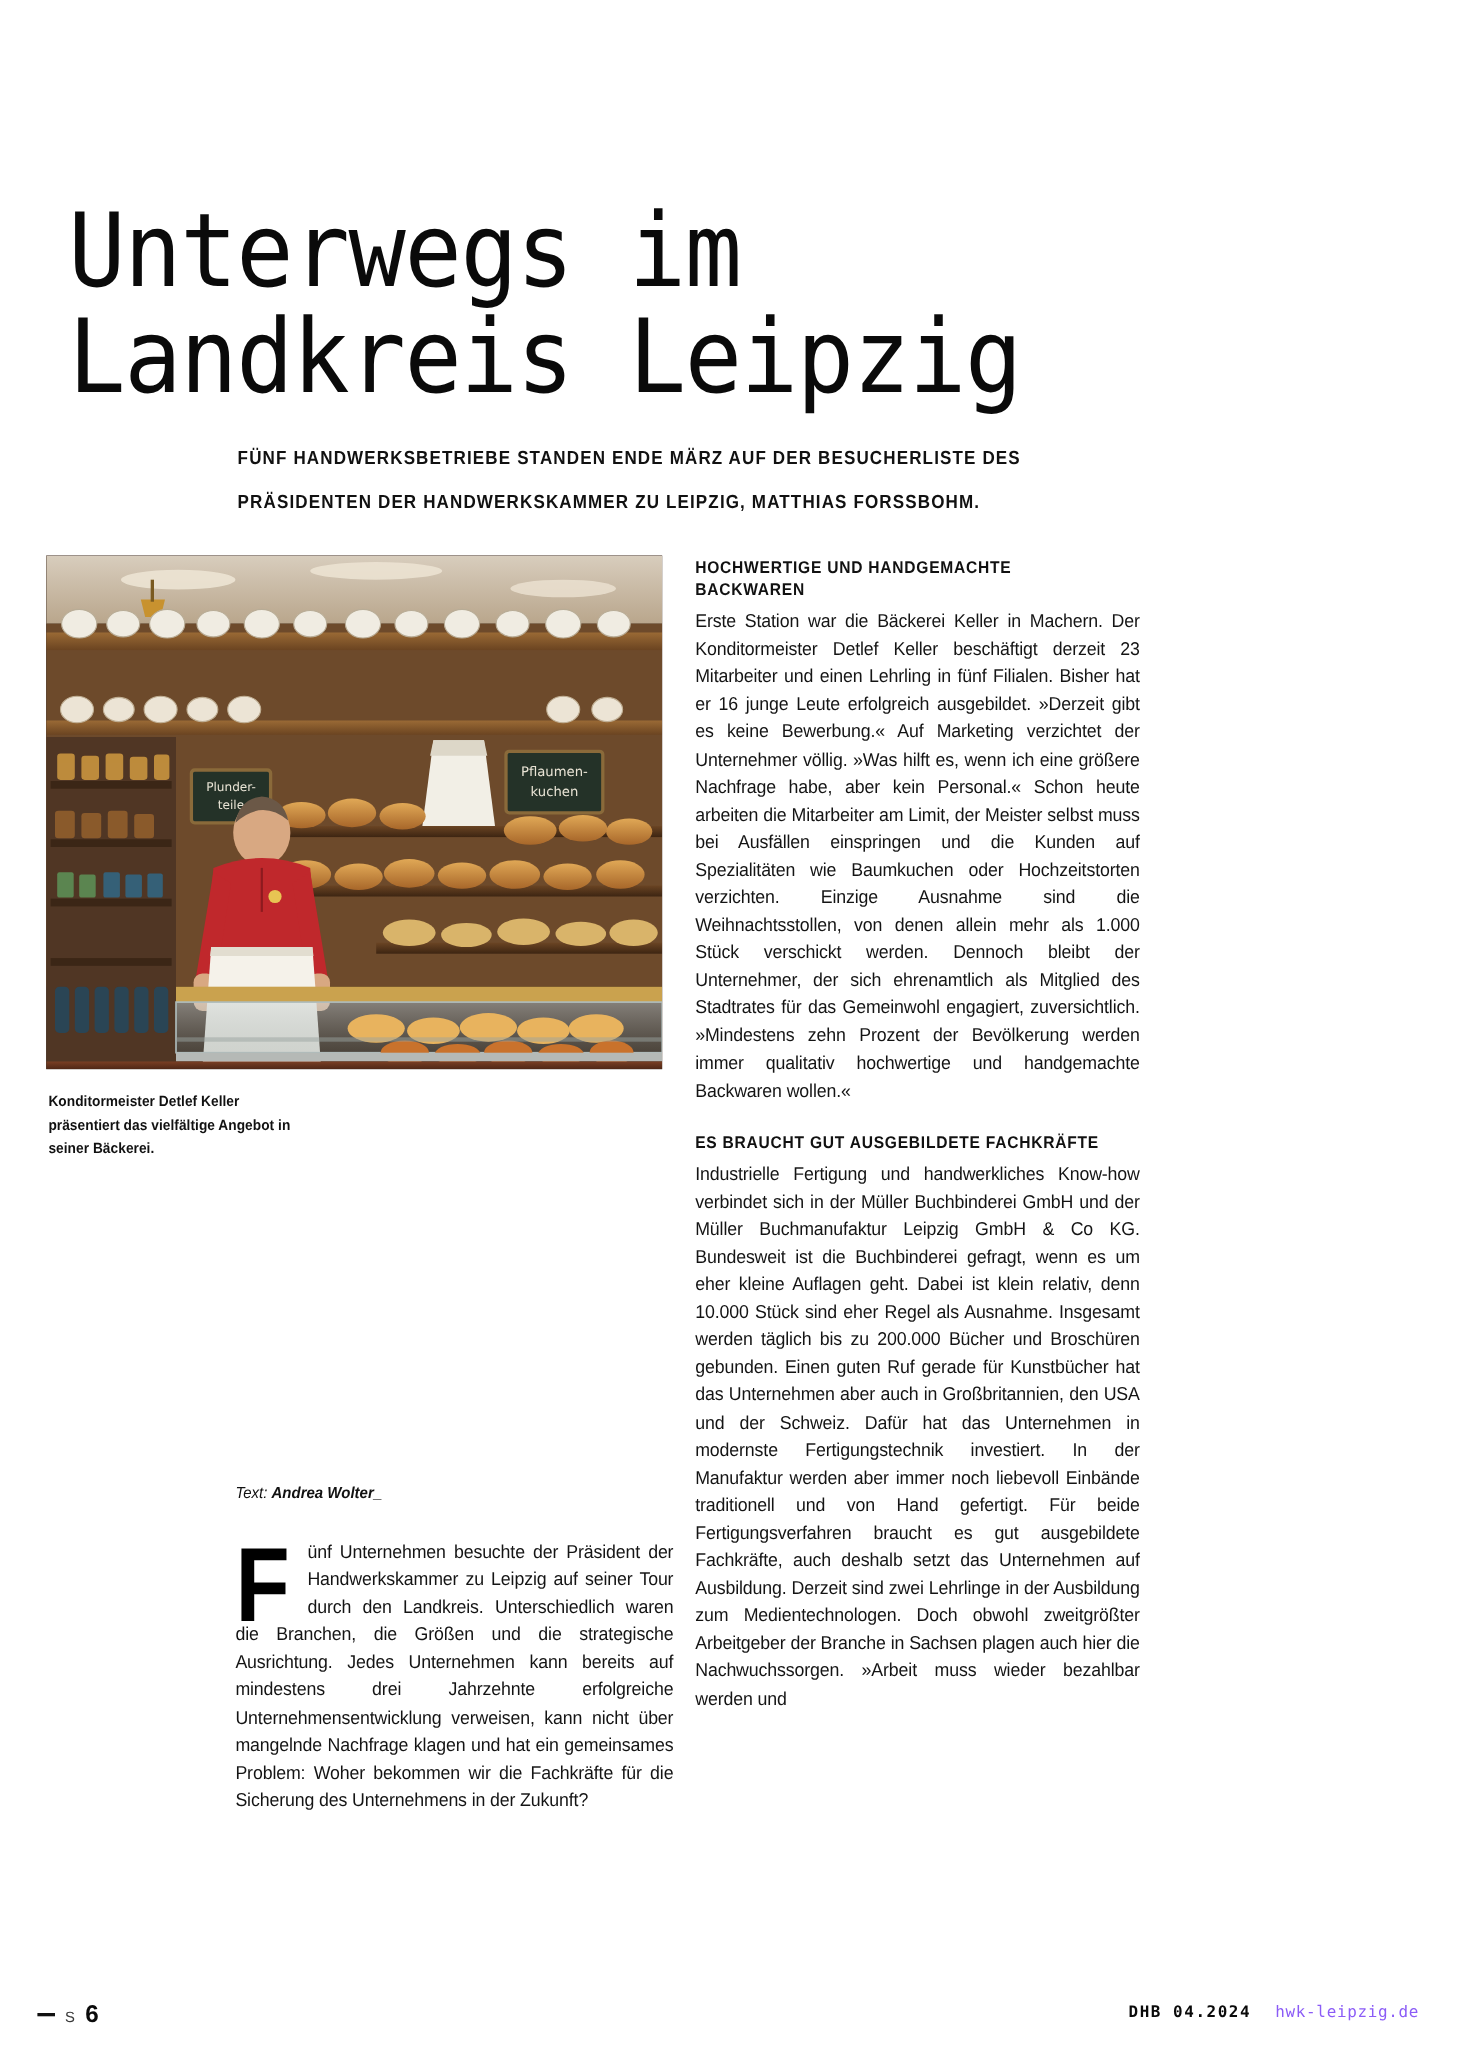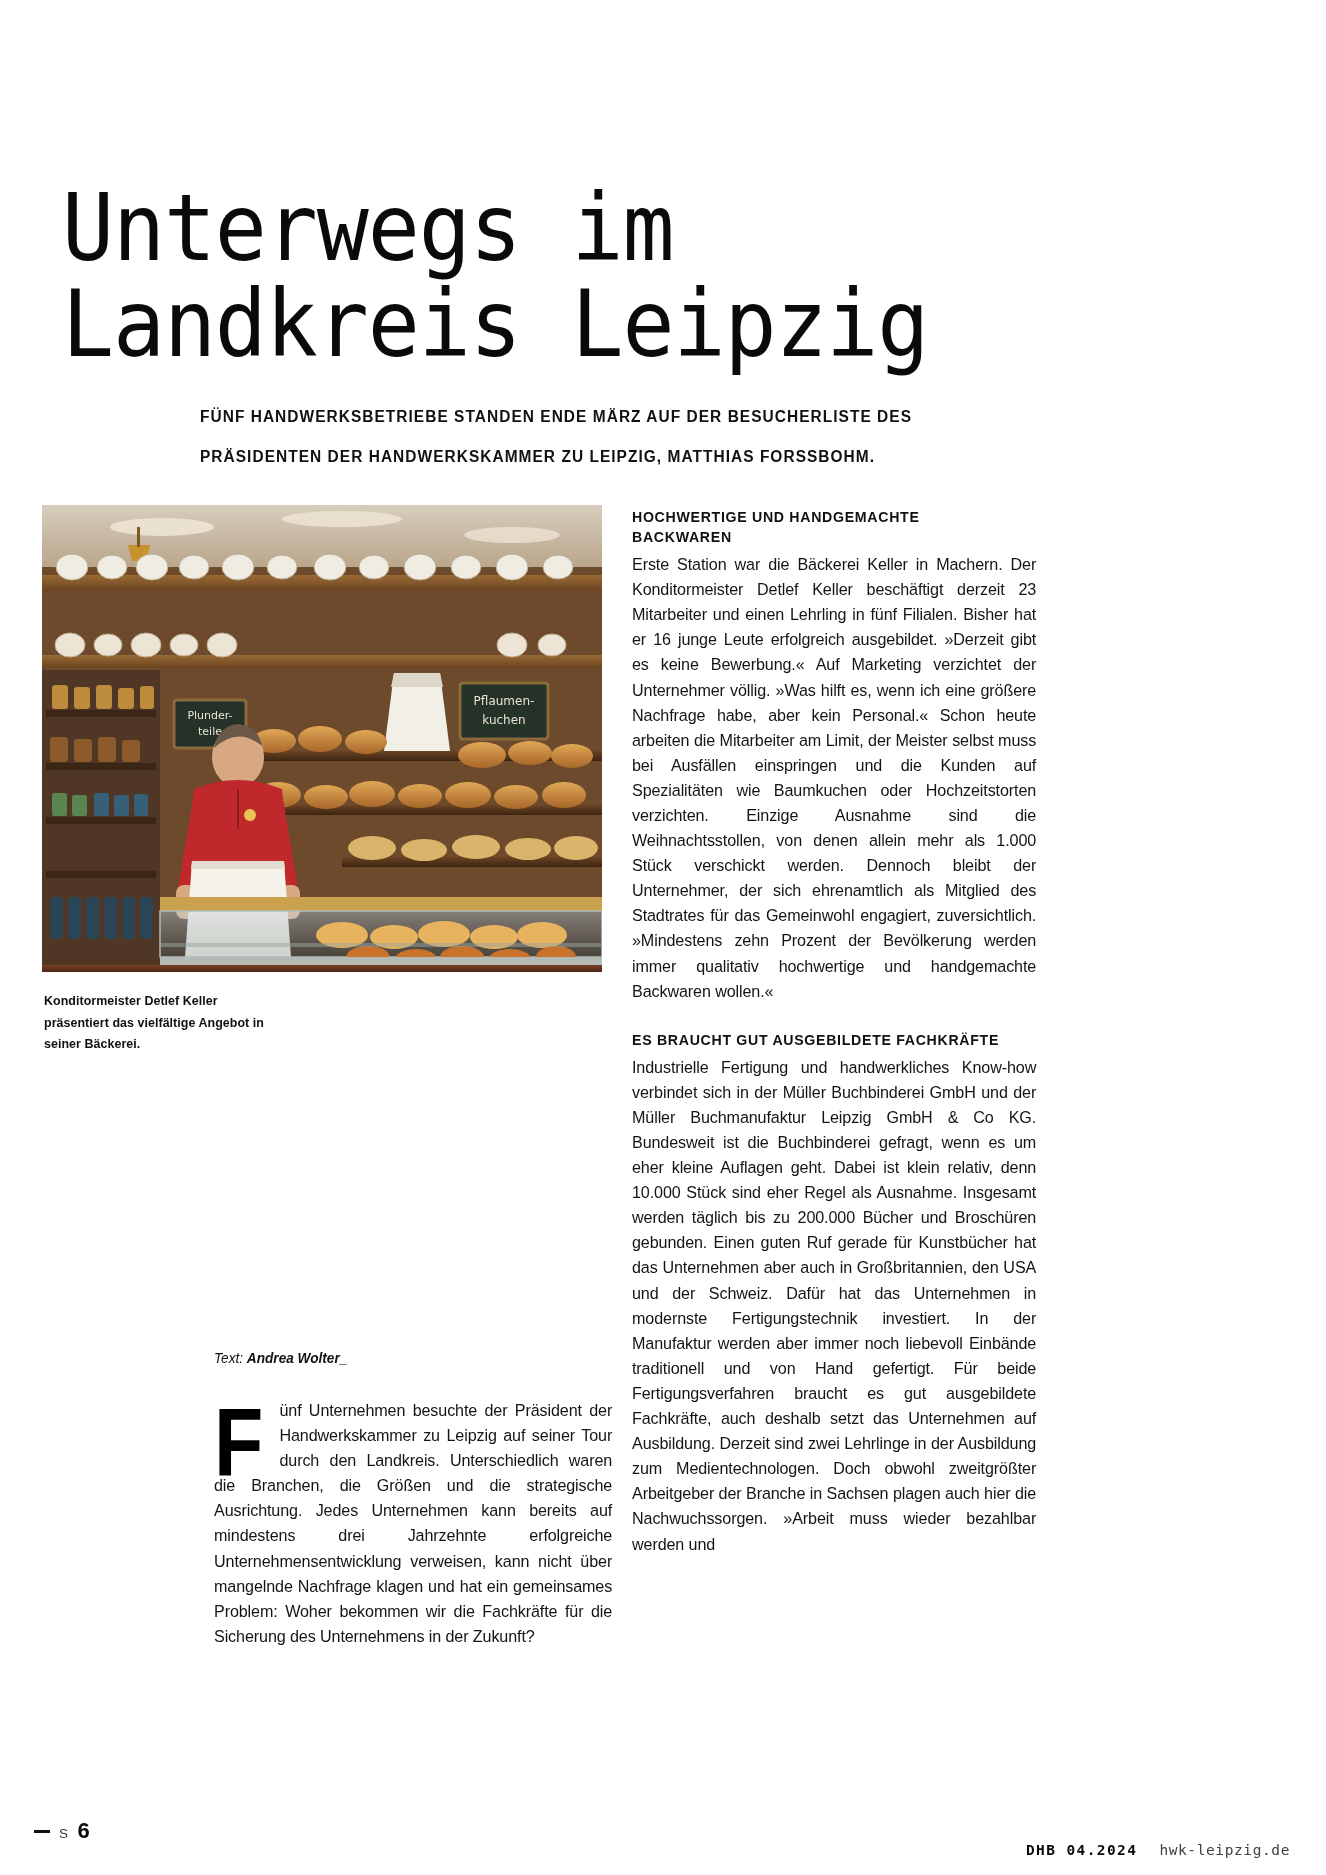--- a/index.html
+++ b/index.html
@@ -43,21 +43,21 @@
     transform-origin: left center;
   }
   .headline-line.l2 {
     font-size: 93px;
     margin-top: 4px;
   }
 
   
   .deck {
     position: absolute;
-    left: 200px;
+    left: 216px;
     top: 396px;
     width: 830px;
   }
   .deck-line {
     font-family: "Liberation Sans", sans-serif;
     font-weight: 700;
     font-size: 17.2px;
     line-height: 2.35;
     letter-spacing: 1.15px;
     color: #111111;
@@ -193,35 +193,34 @@
     letter-spacing: 0px;
   }
 
   .footer-right {
     position: absolute;
     right: 36px;
     top: 1822px;
     display: flex;
     align-items: flex-end;
     gap: 22px;
-    margin-top: 20px;
   }
   .footer-issue {
     font-family: "DejaVu Sans Mono", "Liberation Mono", monospace;
     font-size: 14.5px;
     font-weight: 700;
     letter-spacing: 1.4px;
     color: #0a0a0a;
   }
   .footer-url {
     font-family: "DejaVu Sans Mono", "Liberation Mono", monospace;
     font-size: 14.5px;
     font-weight: 400;
     letter-spacing: 0.6px;
-    color: #404040;
+    color: #8b5cf6;
   }
 </style>
 </head>
 <body>
 
 <div class="page">
 
   <div class="headline">
     <div class="headline-line l1">Unterwegs im</div>
     <div class="headline-line l2">Landkreis Leipzig</div>

